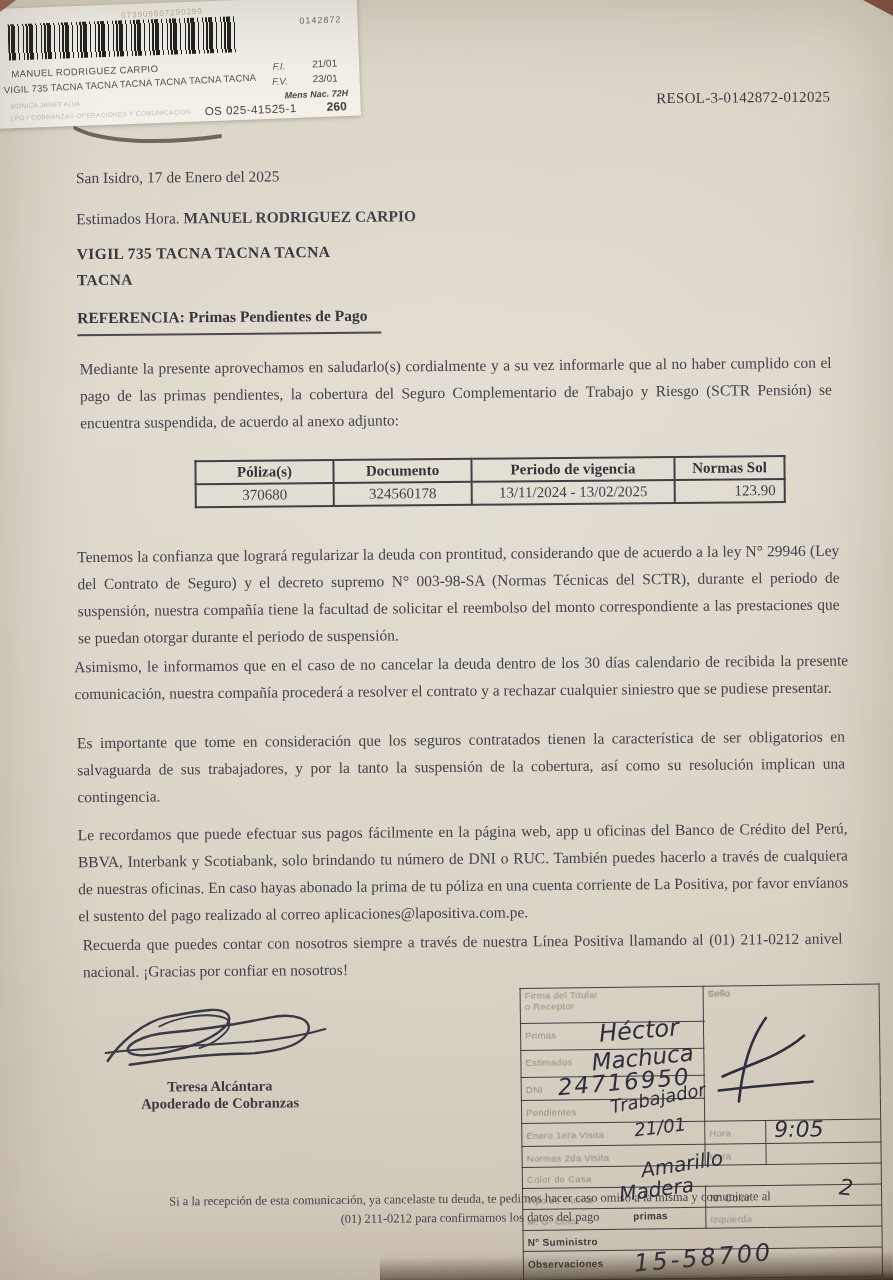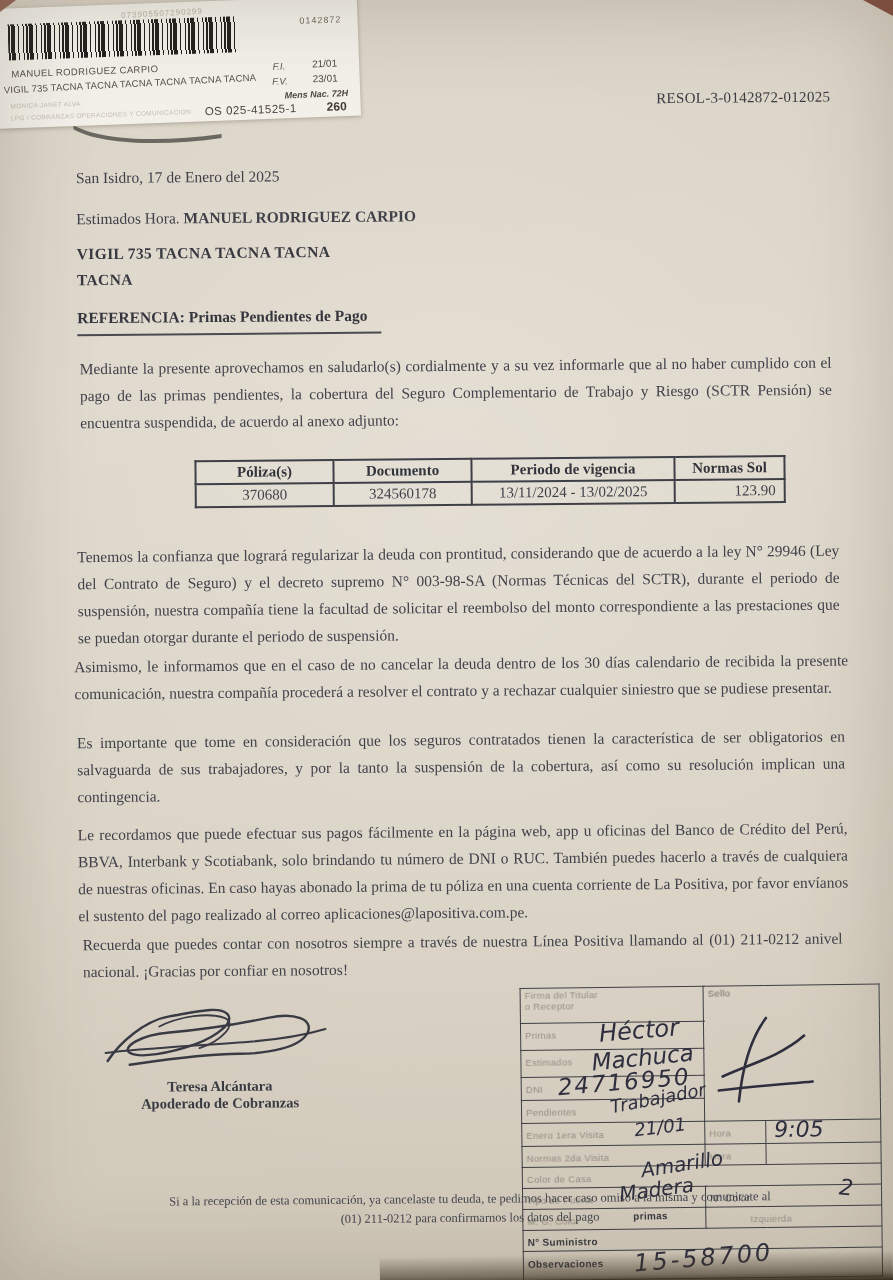--- a/index.html
+++ b/index.html
@@ -253,21 +253,21 @@
           <span class="lbl dark" style="opacity:.7;font-weight:normal;">N° Color</span>
           <span class="hw" style="right:28px;top:-8px;font-size:22px;transform:rotate(6deg);">2</span>
         </td>
       </tr>
       <tr>
         <td colspan="2" style="height:16px;">
           <span class="lbl">M. G. Color</span>
           <span class="lbl dark" style="position:absolute;left:110px;top:2px;">primas</span>
         </td>
         <td colspan="2">
-          <span class="lbl" style="opacity:.5;margin-left:40px;">Izquierda</span>
+          <span class="lbl" style="opacity:.5;">Izquierda</span>
         </td>
       </tr>
       <tr>
         <td colspan="4" style="height:18px;">
           <span class="lbl dark">N° Suministro</span>
         </td>
       </tr>
       <tr>
         <td colspan="4" style="height:26px;">
           <span class="lbl dark" style="margin-top:6px;display:inline-block;">Observaciones</span>

